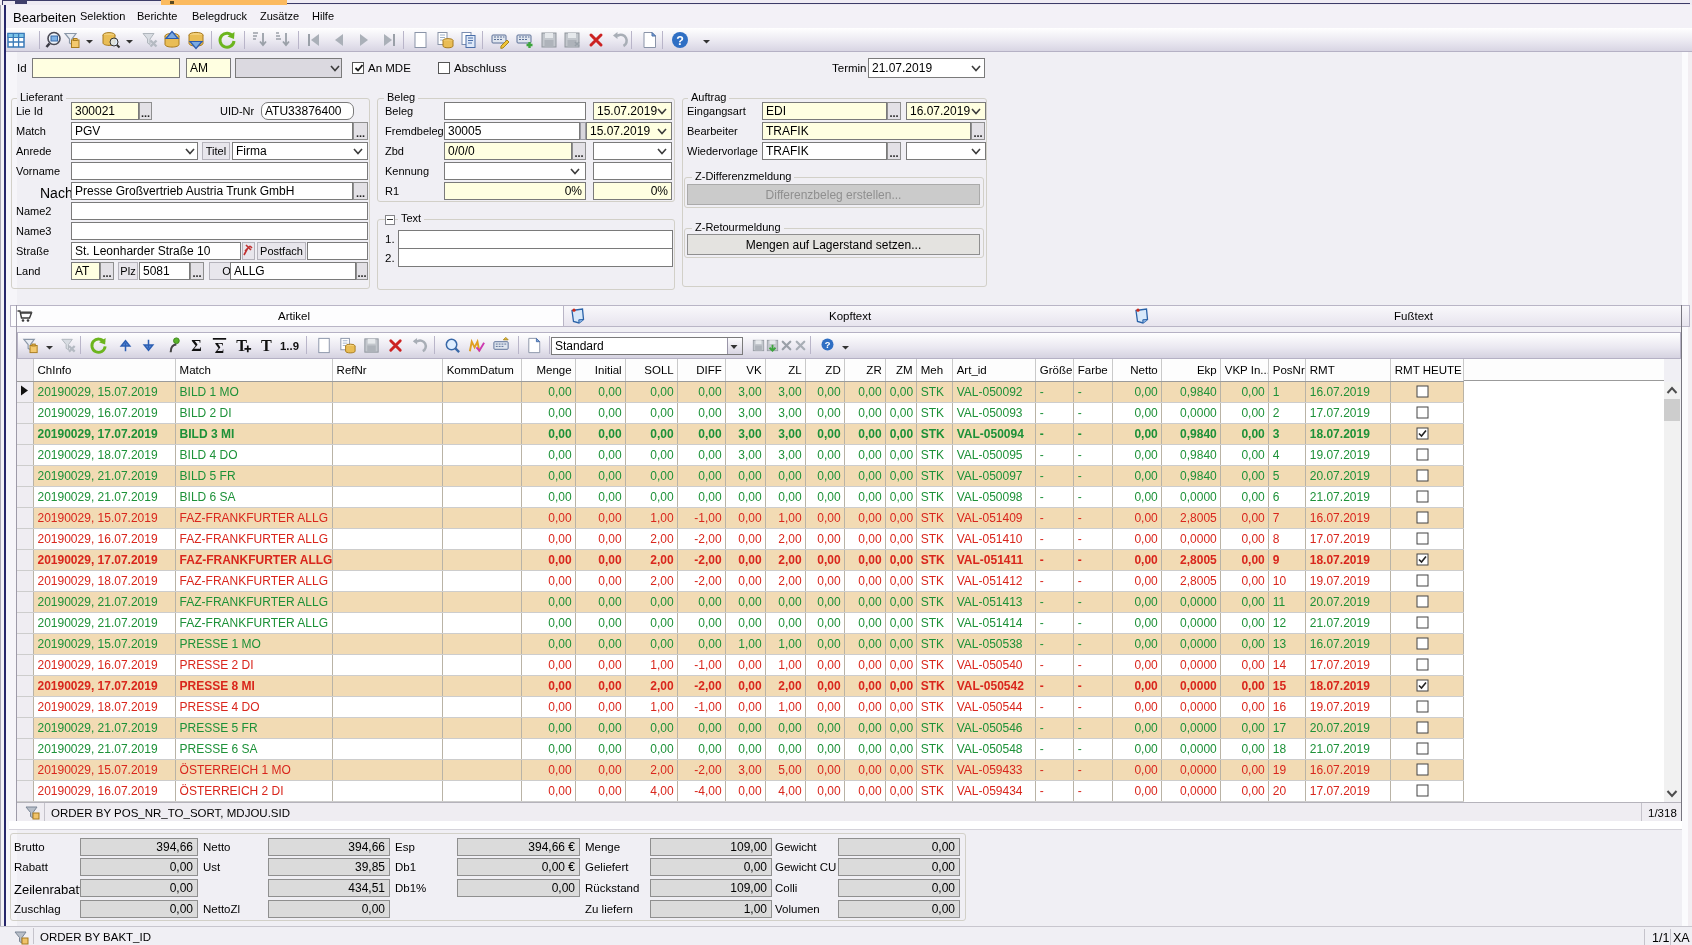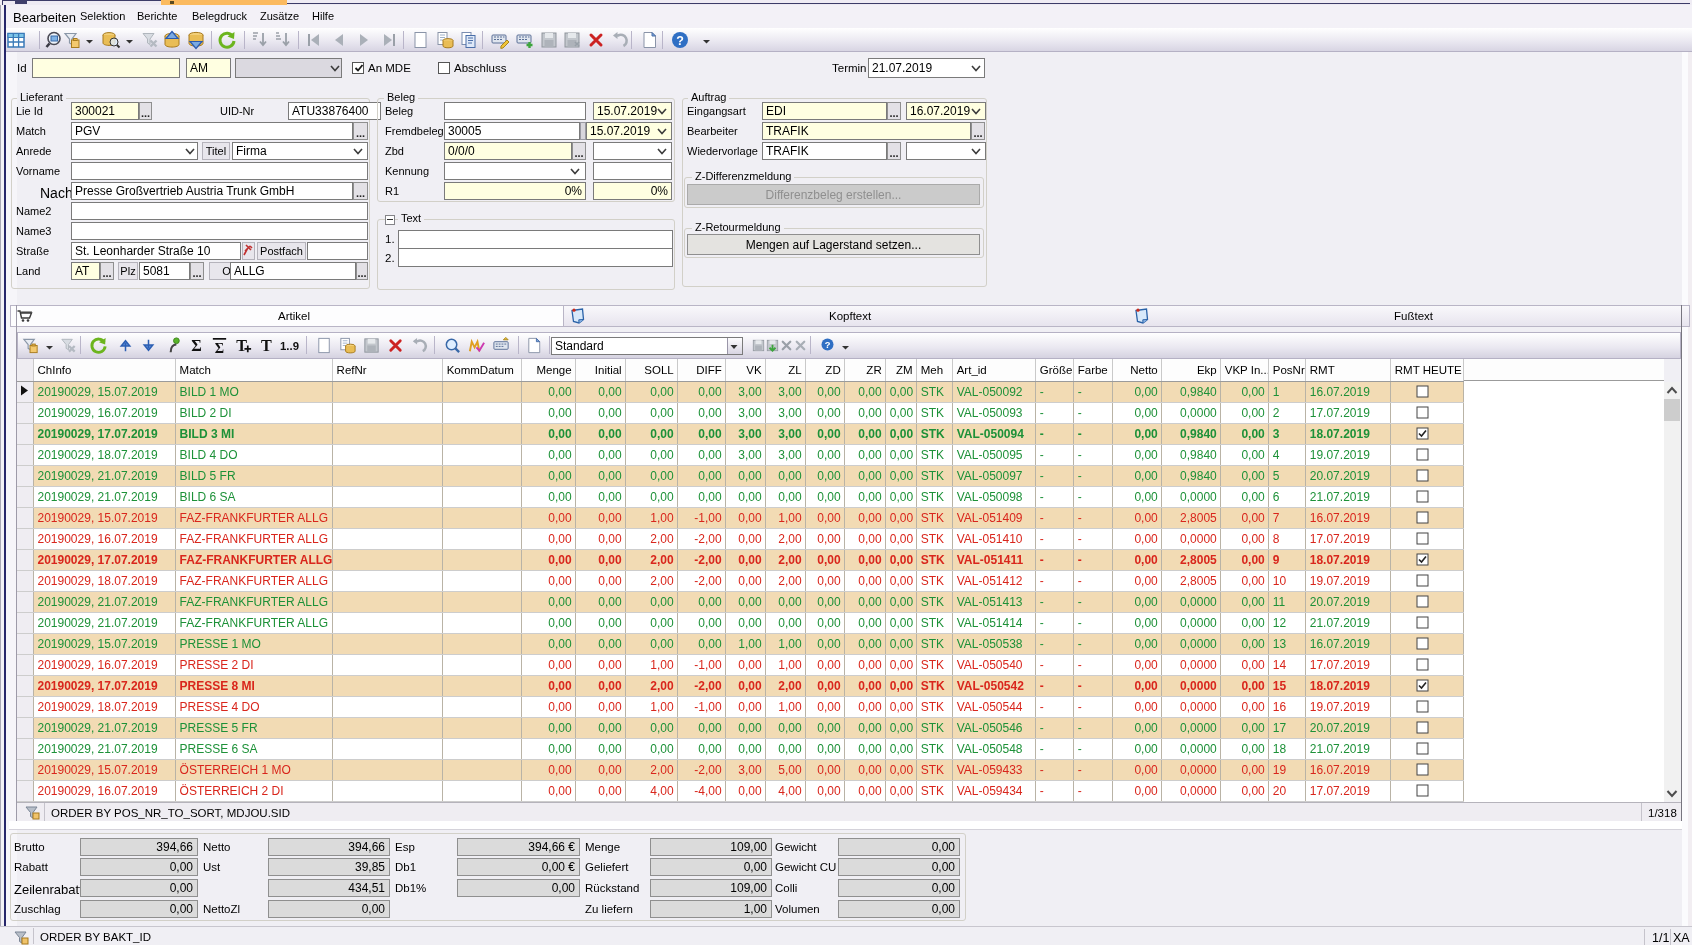--- a/index.html
+++ b/index.html
@@ -199,21 +199,21 @@
 <div class="in" style="left:868px;top:58px;width:117px;height:20px;">21.07.2019</div>
 <svg class="ab" style="left:971px;top:65px" width="10" height="7" viewBox="0 0 10 7">
     <path d="M1 1 L5 5.5 L9 1" stroke="#3c3c3c" stroke-width="1.6" fill="none"></path>
   </svg>
 <div class="gb" style="left:11px;top:98px;width:359px;height:191px;"></div>
 <div class="gbl" style="left:17px;top:91px;">Lieferant</div>
 <div class="ab" style="left:16px;top:105px;font-size:11px;">Lie Id</div>
 <div class="in yel" style="left:71px;top:102px;width:68px;height:18px;">300021</div>
 <div class="btn3" style="left:139px;top:102px;width:13px;height:18px;">...</div>
 <div class="ab" style="left:220px;top:105px;font-size:11px;">UID-Nr</div>
-<div class="in" style="left:288px;top:102px;width:93px;height:18px;">ATU33876400</div>
+<div class="in" style="left:261px;top:102px;width:93px;height:18px;border-radius:7px;">ATU33876400</div>
 <div class="ab" style="left:16px;top:125px;font-size:11px;">Match</div>
 <div class="in" style="left:71px;top:122px;width:282px;height:18px;">PGV</div>
 <div class="btn3" style="left:353px;top:122px;width:15px;height:18px;">...</div>
 <div class="ab" style="left:16px;top:145px;font-size:11px;">Anrede</div>
 <div class="in" style="left:71px;top:142px;width:127px;height:18px;"></div>
 <svg class="ab" style="left:185px;top:148px" width="10" height="7" viewBox="0 0 10 7">
     <path d="M1 1 L5 5.5 L9 1" stroke="#3c3c3c" stroke-width="1.6" fill="none"></path>
   </svg>
 <div class="flatbox" style="left:202px;top:142px;width:28px;height:18px;">Titel</div>
 <div class="in" style="left:232px;top:142px;width:136px;height:18px;">Firma</div>

